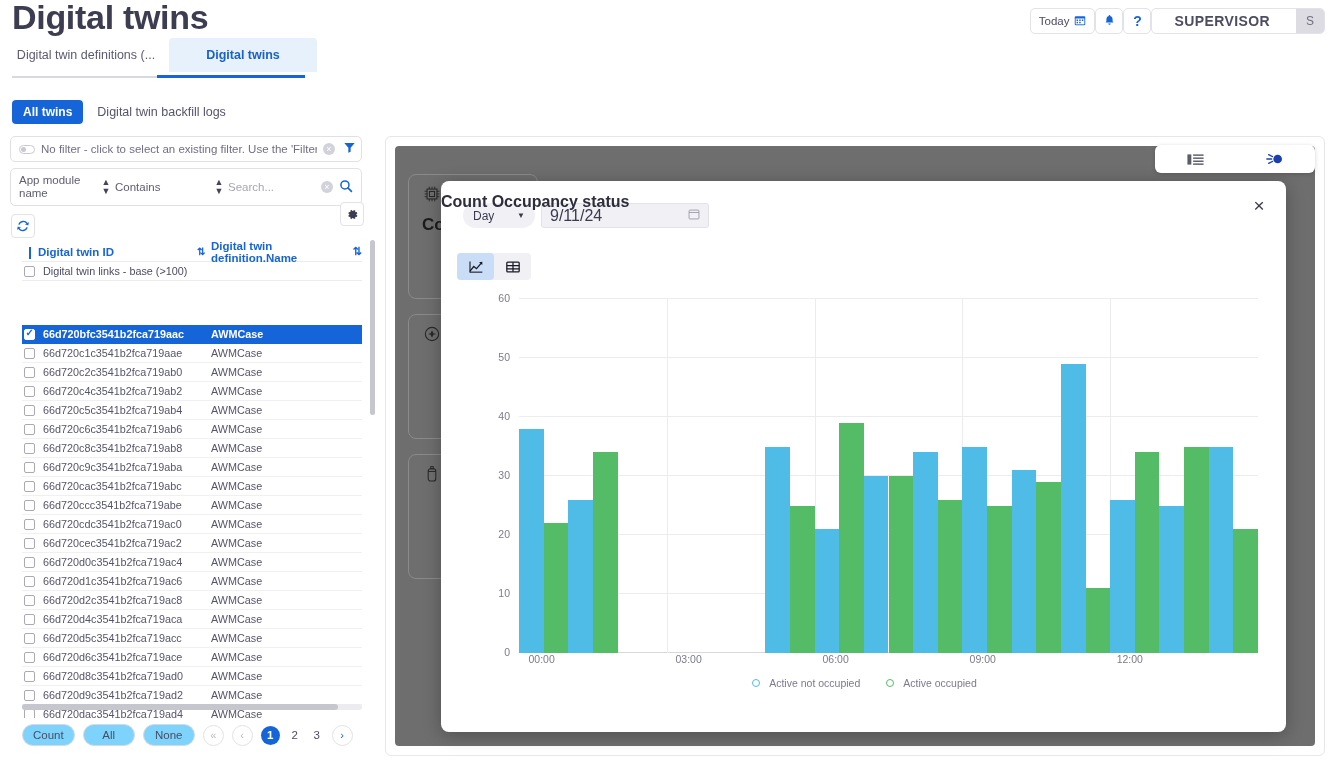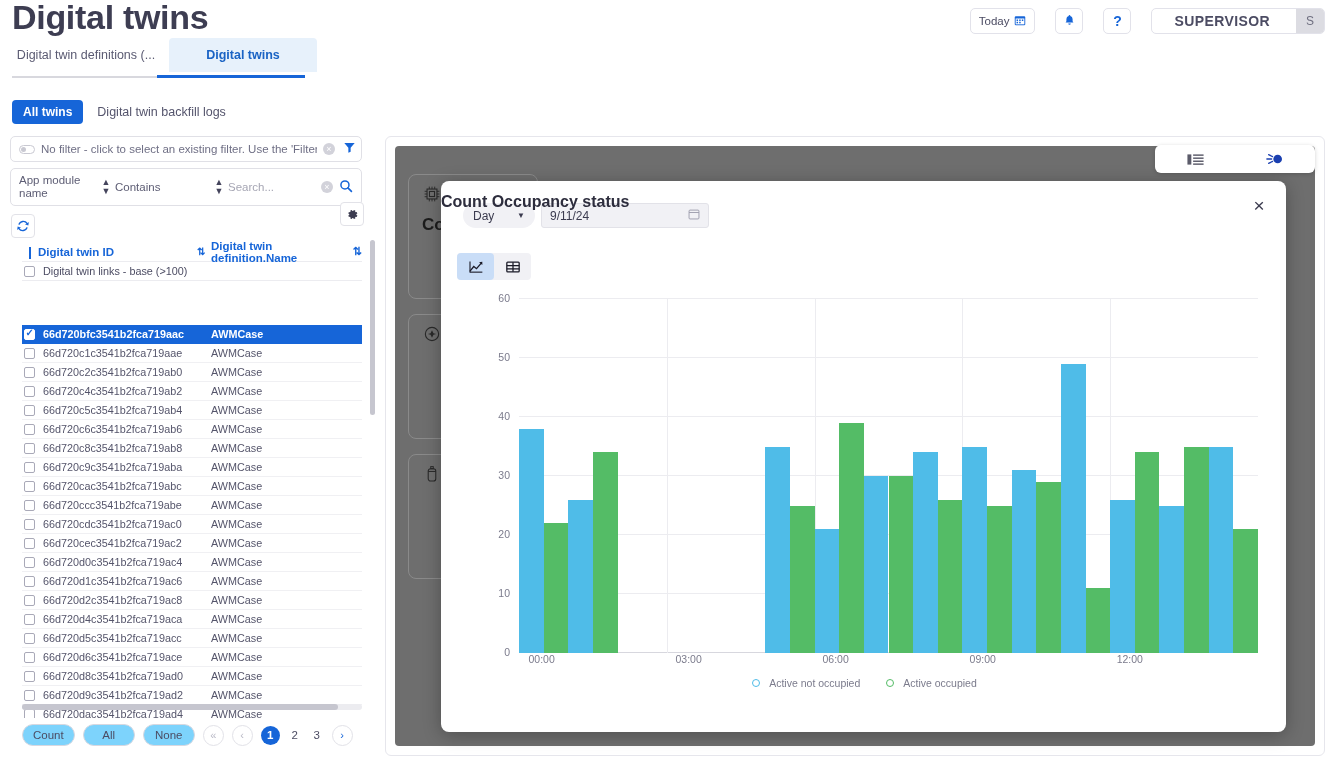--- a/index.html
+++ b/index.html
@@ -8,21 +8,21 @@
     width:1335px; height:762px;
     font-family:"Liberation Sans", sans-serif;
     background:#ffffff; color:#3b3b4f; overflow:hidden; position:relative;
   }
 
   
   .page-title{
     position:absolute; left:12px; top:-2px;
     font-size:34px; font-weight:700; color:#3d3d52; letter-spacing:-0.3px;
   }
-  .hdr-right{ position:absolute; right:10px; top:8px; display:flex; align-items:center; gap:20px; }
+  .hdr-right{ position:absolute; right:10px; top:8px; display:flex; align-items:center; gap:0; }
   .hdr-btn{
     height:26px; border:1px solid #e2e2ea; border-radius:5px; background:#fff;
     display:flex; align-items:center; justify-content:center; gap:5px;
     padding:0 8px; font-size:11.5px; color:#4c4c63; cursor:pointer;
   }
   .hdr-btn.sq{ width:28px; padding:0; }
   .hdr-user{
     height:26px; border:1px solid #e2e2ea; border-radius:5px; background:#fff;
     display:flex; align-items:stretch; overflow:hidden; cursor:pointer;
   }
@@ -156,21 +156,21 @@
     display:flex; align-items:center; justify-content:center; color:#3b3b4f; font-size:19px; font-weight:300;
   }
   .m-day{
     position:absolute; left:22px; top:22px; width:72px; height:25px; background:#f1f1f5; border-radius:13px;
     display:flex; align-items:center; padding:0 10px; font-size:12px; color:#3b3b4f; cursor:pointer;
   }
   .m-day .cv{ margin-left:auto; font-size:8px; color:#3b3b4f; }
   .m-date{
     position:absolute; left:100px; top:22px; width:168px; height:25px; background:#f1f1f5;
     border:1px solid #e2e2e8; border-radius:3px; display:flex; align-items:center; padding:0 8px;
-    font-size:12px; color:#3b3b4f; cursor:text;
+    font-size:16px; color:#3b3b4f; cursor:text;
   }
   .m-date .cal{ margin-left:auto; font-size:12px; color:#9a9aaa; }
 
   .m-viewtoggle{
     position:absolute; left:16px; top:72px; height:27px; background:#f1f1f5; border-radius:4px; display:flex;
   }
   .vt{ width:37px; height:27px; display:flex; align-items:center; justify-content:center; cursor:pointer; font-size:13px; color:#23232e;}
   .vt.active{ background:#c9ddf7; border-radius:4px; }
 
   .m-title{

